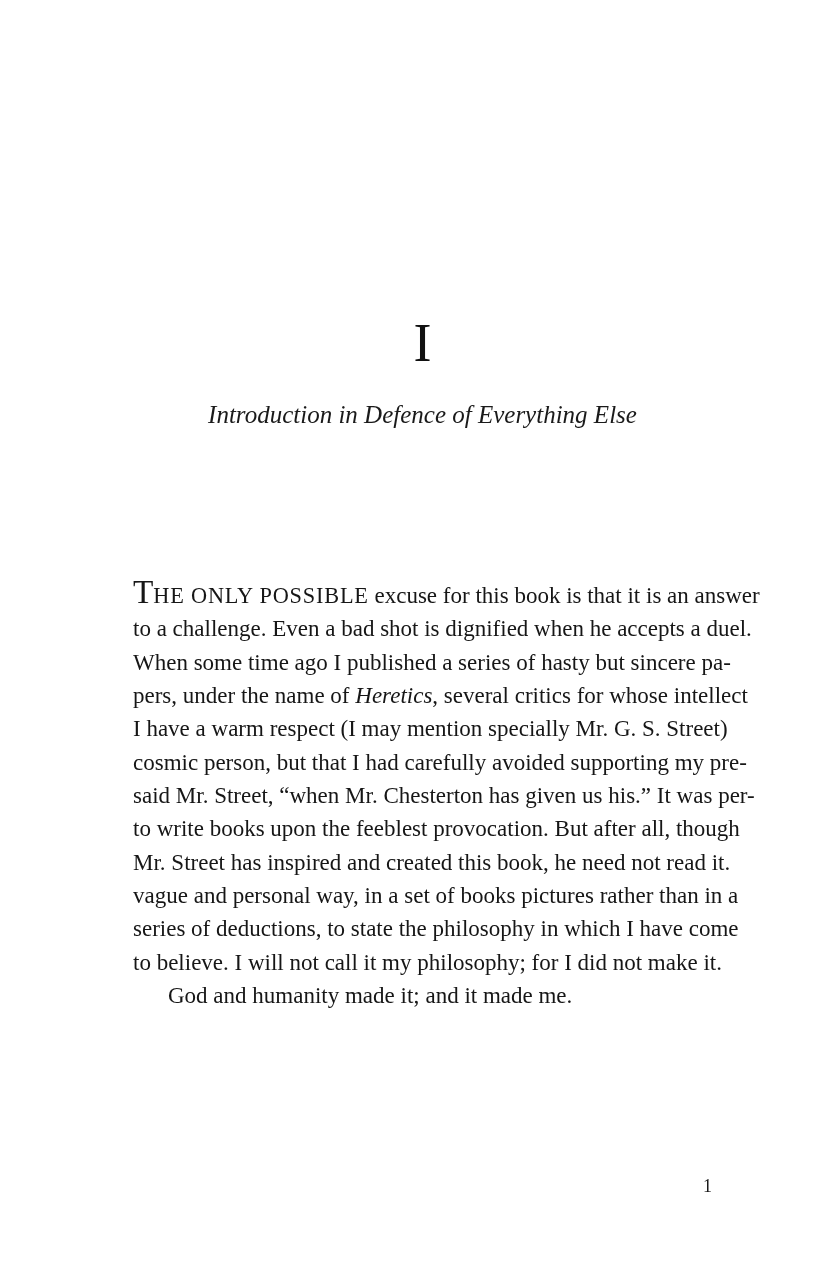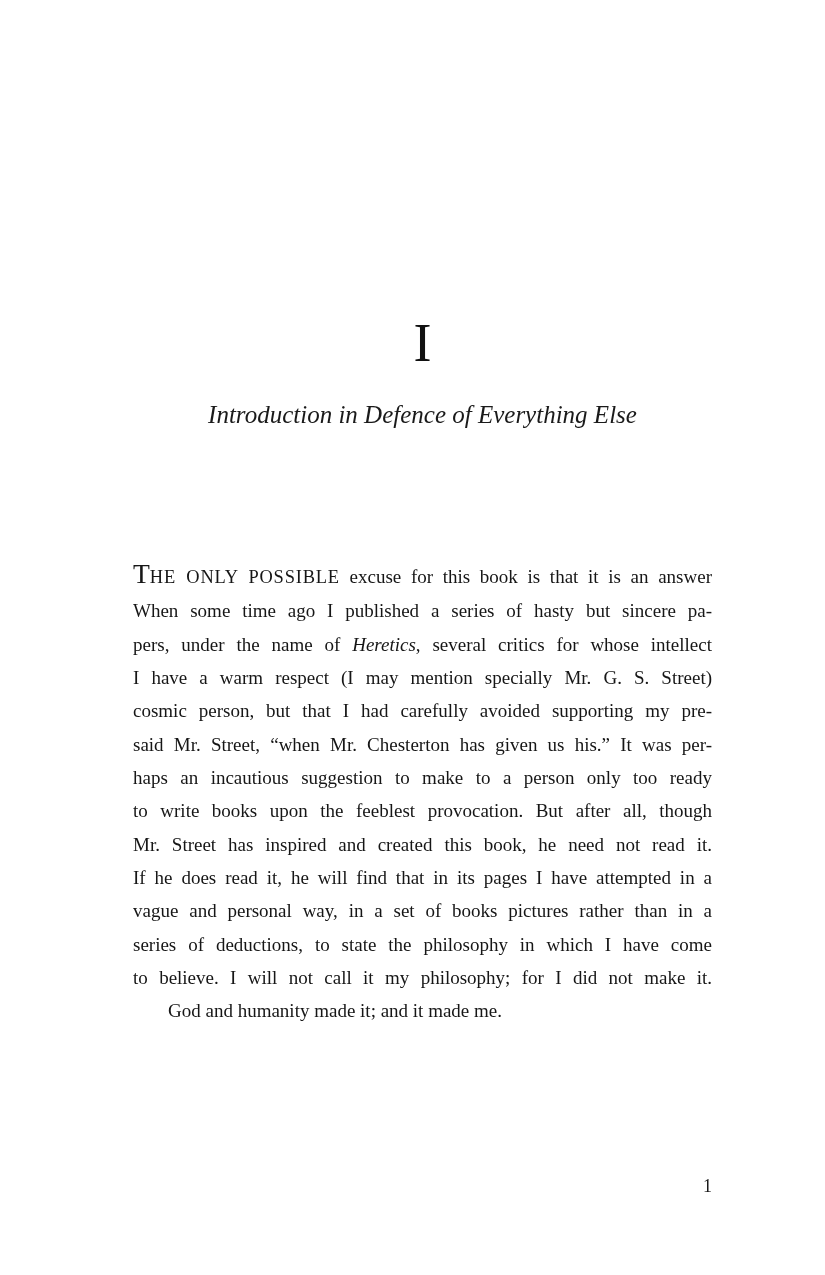--- a/index.html
+++ b/index.html
@@ -39,24 +39,24 @@
     left: 0;
     width: 100%;
     text-align: center;
     font-size: 25px;
     font-style: italic;
     line-height: 1.3;
     color: #1a1a1a;
   }
   .body-text {
     position: absolute;
-    top: 560px;
+    top: 575px;
     left: 0;
     width: 100%;
-    font-size: 19px;
+    font-size: 23px;
     line-height: 33.35px;
   }
   .body-text .line {
     text-align: justify;
     text-align-last: justify;
     white-space: nowrap;
   }
   .body-text .line:last-child {
     text-align-last: left;
     margin-left: 35px;
@@ -84,29 +84,28 @@
 </style>
 </head>
 <body>
 
 <div class="page">
   <div class="content">
     <div class="chapter-number">I</div>
     <div class="chapter-title">Introduction in Defence of Everything Else</div>
     <div class="body-text" id="body-text">
         <div class="line"><span class="seg-lead-cap">T</span><span class="seg-caps">he only possible</span><span> excuse for this book is that it is an answer</span></div>
+        <div class="line"><span>to a challenge. Even a bad shot is dignified when he accepts a duel.</span></div>
         <div class="line"><span>When some time ago I published a series of hasty but sincere pa-</span></div>
         <div class="line"><span>pers, under the name of </span><span class="seg-italic">Heretics</span><span>, several critics for whose intellect</span></div>
         <div class="line"><span>I have a warm respect (I may mention specially Mr. G. S. Street)</span></div>
         <div class="line"><span>cosmic person, but that I had carefully avoided supporting my pre-</span></div>
         <div class="line"><span>said Mr. Street, “when Mr. Chesterton has given us his.” It was per-</span></div>
-        <div class="line"><span>haps an incautious suggestion to make to a person only too ready</span></div>
         <div class="line"><span>to write books upon the feeblest provocation. But after all, though</span></div>
         <div class="line"><span>Mr. Street has inspired and created this book, he need not read it.</span></div>
-        <div class="line"><span>If he does read it, he will find that in its pages I have attempted in a</span></div>
         <div class="line"><span>vague and personal way, in a set of books pictures rather than in a</span></div>
         <div class="line"><span>series of deductions, to state the philosophy in which I have come</span></div>
         <div class="line"><span>to believe. I will not call it my philosophy; for I did not make it.</span></div>
         <div class="line"><span>God and humanity made it; and it made me.</span></div>
       </div>
     <div class="page-number">1</div>
   </div>
 </div>
 
 </body></html>

